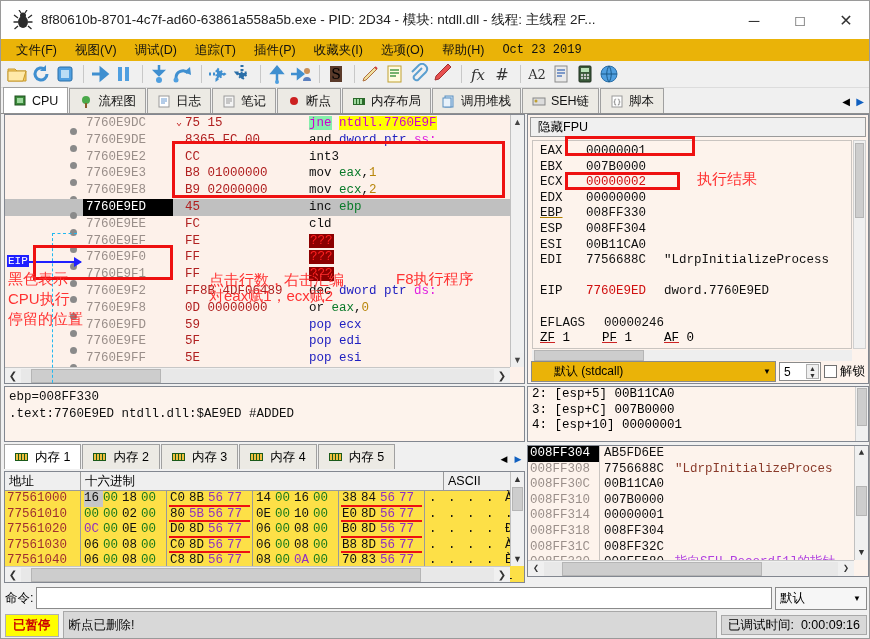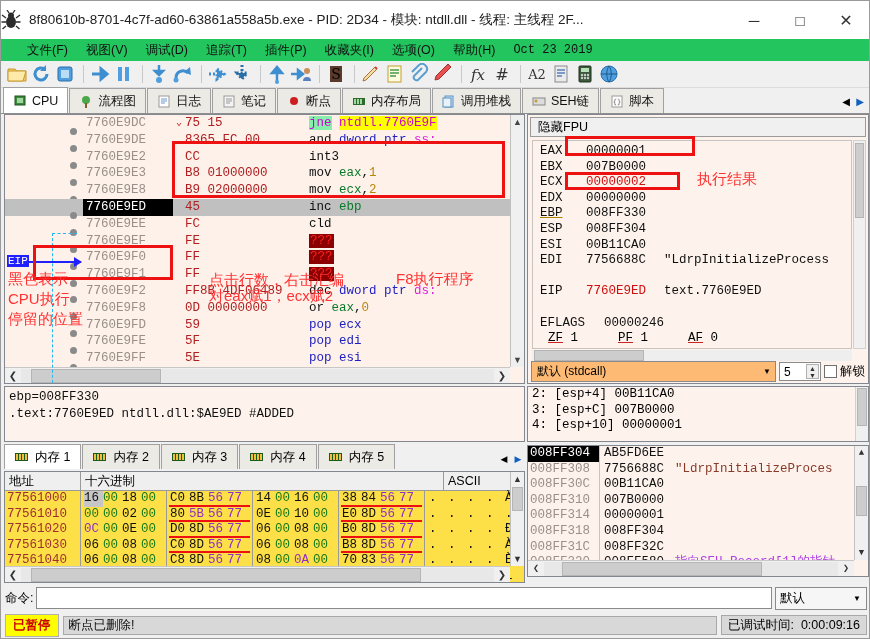--- a/index.html
+++ b/index.html
@@ -8,30 +8,30 @@
     width: 870px; height: 639px;
     background: #f0f0f0;
     font-family: "Liberation Sans", sans-serif;
     font-size: 12px;
     overflow: hidden;
     -webkit-font-smoothing: none;
   }
   .app { width:870px; height:639px; position:relative; background:#f0f0f0; border:1px solid #9a9a9a; overflow:hidden;}
 
   
-  .titlebar { height:38px; display:flex; align-items:center; background:#ffffff; padding-left:0; }
+  .titlebar { height:38px; display:flex; align-items:center; background:#ffffff; padding-left:12px; }
   .bug-icon { width:20px; height:20px; flex:0 0 20px; margin-right:8px; position:relative; }
   .title-text { font-size:13.5px; color:#222; white-space:nowrap; overflow:hidden; flex:1; }
   .win-btns { display:flex; height:38px; }
   .win-btn { width:46px; height:38px; display:flex; align-items:center; justify-content:center;
              font-size:15px; color:#333; }
   .win-btn.close { font-size:16px; }
 
   
-  .menubar { height:22px; display:flex; align-items:center; background:#22c55e; padding-left:17px; font-size:12.5px; color:#111;}
+  .menubar { height:22px; display:flex; align-items:center; background:#eab308; padding-left:6px; font-size:12.5px; color:#111;}
   .menuitem { padding:2px 9px; white-space:nowrap; }
   .menudate { padding:2px 9px; font-family:"Liberation Mono", monospace; font-size:12px; color:#111; }
 
   
   .toolbar { height:27px; background:#f0f0f0; display:flex; align-items:center; padding-left:5px; border-bottom:1px solid #dcdcdc;}
   .tb { width:22px; height:22px; margin-right:2px; position:relative; display:inline-block;}
   .tbsep { width:1px; height:18px; background:#c8c8c8; margin:0 5px; }
 
   
   .tabstrip { height:26px; background:#f0f0f0; display:flex; align-items:flex-end; border-bottom:1px solid #8f8f8f; padding-left:2px; position:relative;}
@@ -105,29 +105,29 @@
   .reg-hdr { height:20px; background:#f0f0f0; border:1px solid #9a9a9a; margin:2px; display:flex; align-items:center; padding-left:7px; font-size:12.5px;}
   .reg-body { position:absolute; left:4px; top:25px; right:16px; bottom:34px; background:#fdf3ec; border:1px solid #c9c4c0;
               font-family:"Liberation Mono", monospace; font-size:12.5px; line-height:15.6px; padding:3px 0 0 7px; overflow:hidden;}
   .rline { height:15.6px; white-space:nowrap; }
   .rname { display:inline-block; width:46px; color:#101010;}
   .rname.u { text-decoration:underline; text-decoration-color:#b08000;}
   .rval { color:#101010;}
   .rval.red { color:#d01010; }
   .rcmt { color:#101010; margin-left:18px;}
   .flagline { white-space:nowrap; }
-  .fl { display:inline-block; width:62px;margin-left:8px;}
+  .fl { display:inline-block; width:62px;}
   .fl u { text-decoration:underline; text-decoration-color:#cc2222;}
   .regvscroll { position:absolute; right:2px; top:25px; width:13px; bottom:34px; background:#f0f0f0; border:1px solid #d0d0d0;}
   .regvscroll .tb2 { position:absolute; left:1px; right:1px; top:2px; height:75px; background:#cdcdcd; border:1px solid #b5b5b5;}
   .reghscroll { position:absolute; left:4px; right:16px; bottom:22px; height:11px; background:#eee; }
   .reghscroll .th { position:absolute; left:2px; top:0; width:110px; height:11px; background:#cdcdcd; border:1px solid #b5b5b5;}
   .callconv { position:absolute; left:3px; bottom:2px; right:3px; height:19px; display:flex; align-items:center; gap:3px;}
-  .cc-select { flex:1; height:21px; border:1px solid #8a8a8a; background:#fdba74; display:flex; align-items:center;
-               padding-left:5px; font-size:12px; position:relative;}
+  .cc-select { flex:1; height:21px; border:1px solid #8a8a8a; background:#eab308; display:flex; align-items:center;
+               padding-left:22px; font-size:12px; position:relative;}
   .cc-select .ar { position:absolute; right:4px; font-size:8px;}
   .cc-spin { width:42px; height:19px; border:1px solid #8a8a8a; background:#fff; display:flex; align-items:center; padding-left:4px; font-size:12px; position:relative;}
   .cc-spin .sp { position:absolute; right:1px; top:1px; width:13px; height:15px; background:#efefef; border:1px solid #b0b0b0;
                  font-size:7px; line-height:7px; text-align:center; color:#333;}
   .cc-chk { width:13px; height:13px; border:1px solid #707070; background:#fff;}
   .cc-lbl { font-size:12.5px; }
 
   
   #args { left:523px; top:272px; width:342px; height:56px; background:#fdf3ec; overflow:hidden;
           font-family:"Liberation Mono", monospace; font-size:12.5px; line-height:15.5px;}
@@ -183,21 +183,21 @@
   .cmdbar { position:absolute; left:0; bottom:26px; width:870px; height:28px; display:flex; align-items:center; padding:0 4px; background:#f0f0f0;}
   .cmd-label { font-size:12.5px; margin-right:3px; }
   .cmd-input { flex:1; height:22px; border:1px solid #8a8a8a; background:#fff; }
   .cmd-select { width:92px; height:23px; border:1px solid #8a8a8a; background:#f6f6f6; margin-left:3px; display:flex; align-items:center;
                 padding-left:4px; font-size:12.5px; position:relative;}
   .cmd-select .ar { position:absolute; right:5px; font-size:8px;}
 
   
   .statusbar { position:absolute; left:0; bottom:0; width:870px; height:26px; display:flex; align-items:center; padding:0 4px; gap:4px; background:#f0f0f0;}
   .st-paused { background:#ffff00; color:#cc0000; font-size:12.5px; padding:2px 7px; border:1px solid #b0b0b0; font-weight:bold;}
-  .st-msg { flex:1; height:19px; border:1px solid #a8a8a8; background:#d8d8d8; display:flex; align-items:center; padding-left:5px; font-size:12.5px; color:#101010;}
+  .st-msg { flex:1; height:28px; border:1px solid #a8a8a8; background:#d8d8d8; display:flex; align-items:center; padding-left:5px; font-size:12.5px; color:#101010;}
   .st-time { height:20px; border:1px solid #a8a8a8; background:#d8d8d8; display:flex; align-items:center; padding:0 6px; font-size:12.5px;}
 </style>
 </head>
 <body>
 
 <div class="app">
 
   <div class="titlebar">
     <span class="bug-icon">
       <svg width="20" height="20" viewBox="0 0 20 20">
@@ -650,21 +650,21 @@
       <div class="reg-body" id="reg-body">
           <div class="rline"><span class="rname">EAX</span><span class="rval">00000001</span></div>
           <div class="rline"><span class="rname">EBX</span><span class="rval">007B0000</span></div>
           <div class="rline"><span class="rname">ECX</span><span class="rval red">00000002</span></div>
           <div class="rline"><span class="rname">EDX</span><span class="rval">00000000</span></div>
           <div class="rline"><span class="rname u">EBP</span><span class="rval">008FF330</span></div>
           <div class="rline"><span class="rname">ESP</span><span class="rval">008FF304</span></div>
           <div class="rline"><span class="rname">ESI</span><span class="rval">00B11CA0</span></div>
           <div class="rline"><span class="rname">EDI</span><span class="rval">7756688C</span><span class="rcmt">"LdrpInitializeProcess</span></div>
           <div class="rline">&nbsp;</div>
-          <div class="rline"><span class="rname">EIP</span><span class="rval red">7760E9ED</span><span class="rcmt">text.7760E9ED</span></div>
+          <div class="rline"><span class="rname">EIP</span><span class="rval red">7760E9ED</span><span class="rcmt">dword.7760E9ED</span></div>
           <div class="rline">&nbsp;</div>
           <div class="rline"><span class="rname" style="width:64px">EFLAGS</span><span class="rval">00000246</span></div>
           <div class="rline flagline"><span class="fl"><u>ZF</u> 1</span><span class="fl"><u>PF</u> 1</span><span class="fl"><u>AF</u> 0</span></div>
           <div class="rline flagline"><span class="fl"><u>OF</u> 0</span><span class="fl"><u>SF</u> 0</span><span class="fl">DF 0</span></div>
         </div>
       <div class="regvscroll">
           <div class="tb2"></div>
         </div>
       <div class="reghscroll">
           <div class="th"></div>
@@ -682,21 +682,21 @@
         <div class="cc-lbl">解锁</div>
       </div>
     </div>
 
     <div class="rbox" style="left:561px; top:22px; width:130px; height:20px;"></div>
     <div class="rbox" style="left:561px; top:58px; width:115px; height:18px;"></div>
     <div class="note" style="left:693px; top:55px;">执行结果</div>
 
     <div class="panel" id="args">
       <div id="args-rows">
-          <div class="aline">2: [esp+4] 00B11CA0</div>
+          <div class="aline">2: [esp+5] 00B11CA0</div>
           <div class="aline">3: [esp+C] 007B0000</div>
           <div class="aline">4: [esp+10] 00000001</div>
         </div>
       <div class="argscroll">
           <div class="th"></div>
         </div>
     </div>
 
     <div class="panel" id="stack">
       <div id="stack-rows">

